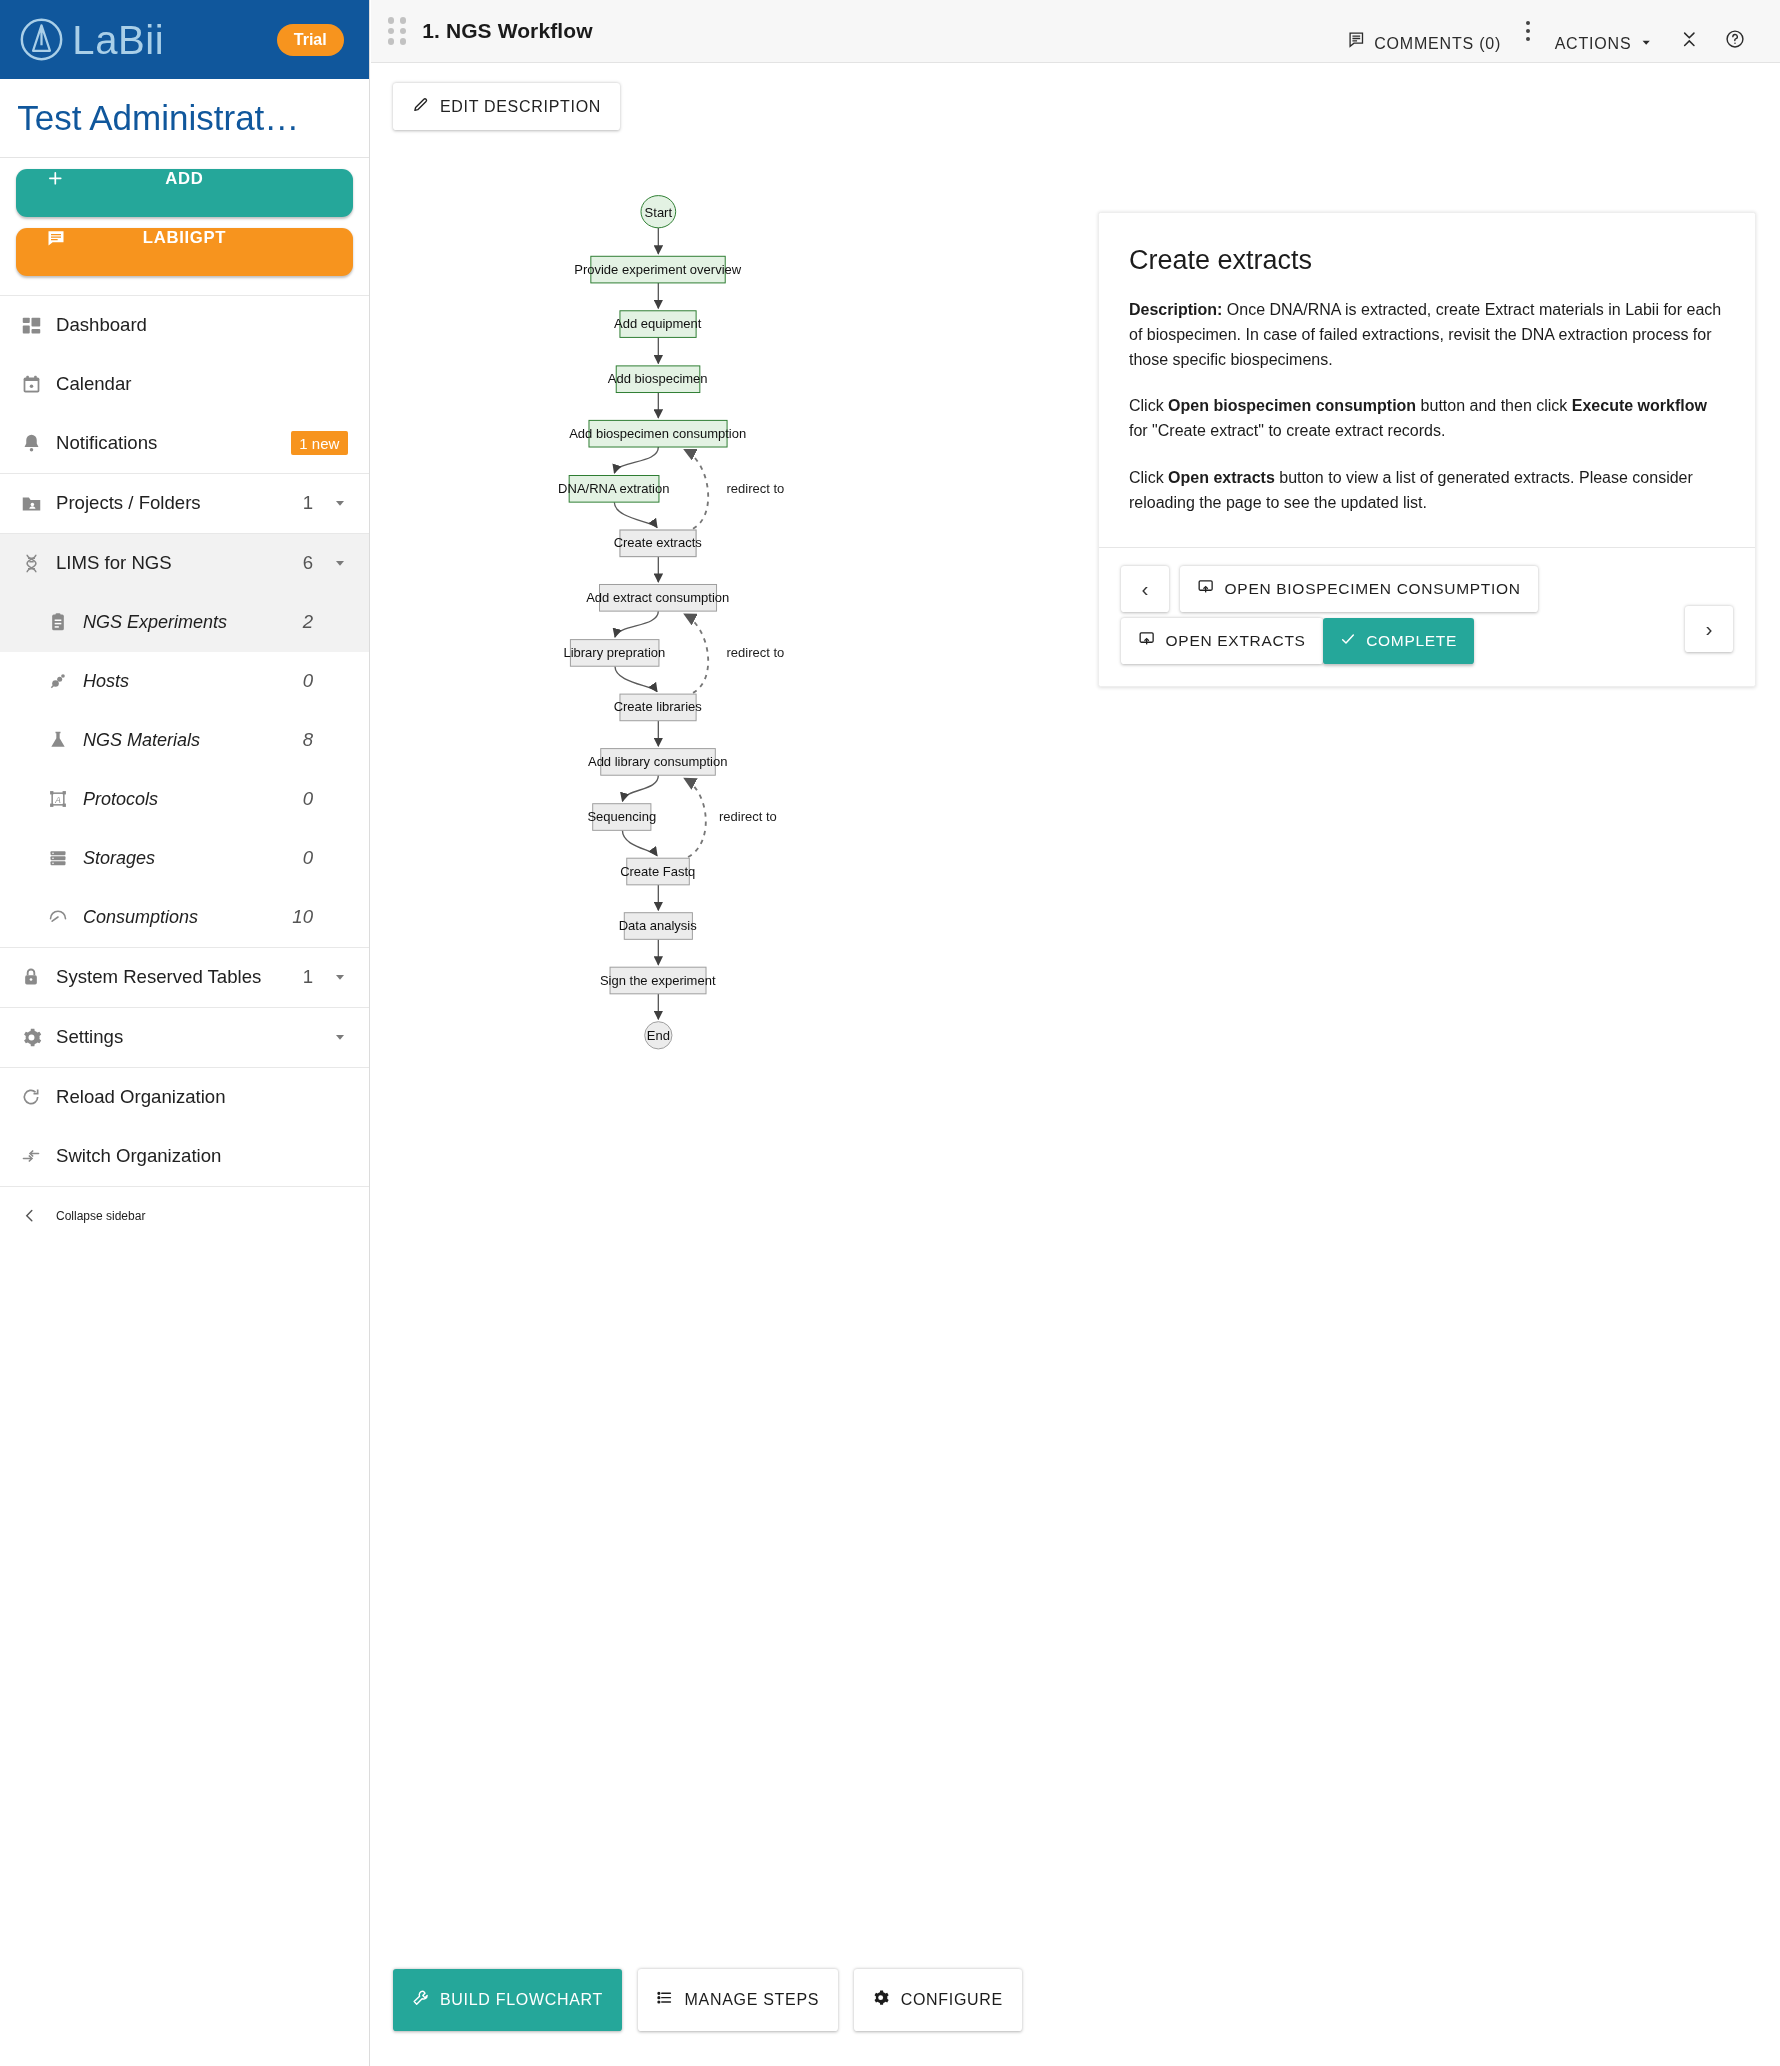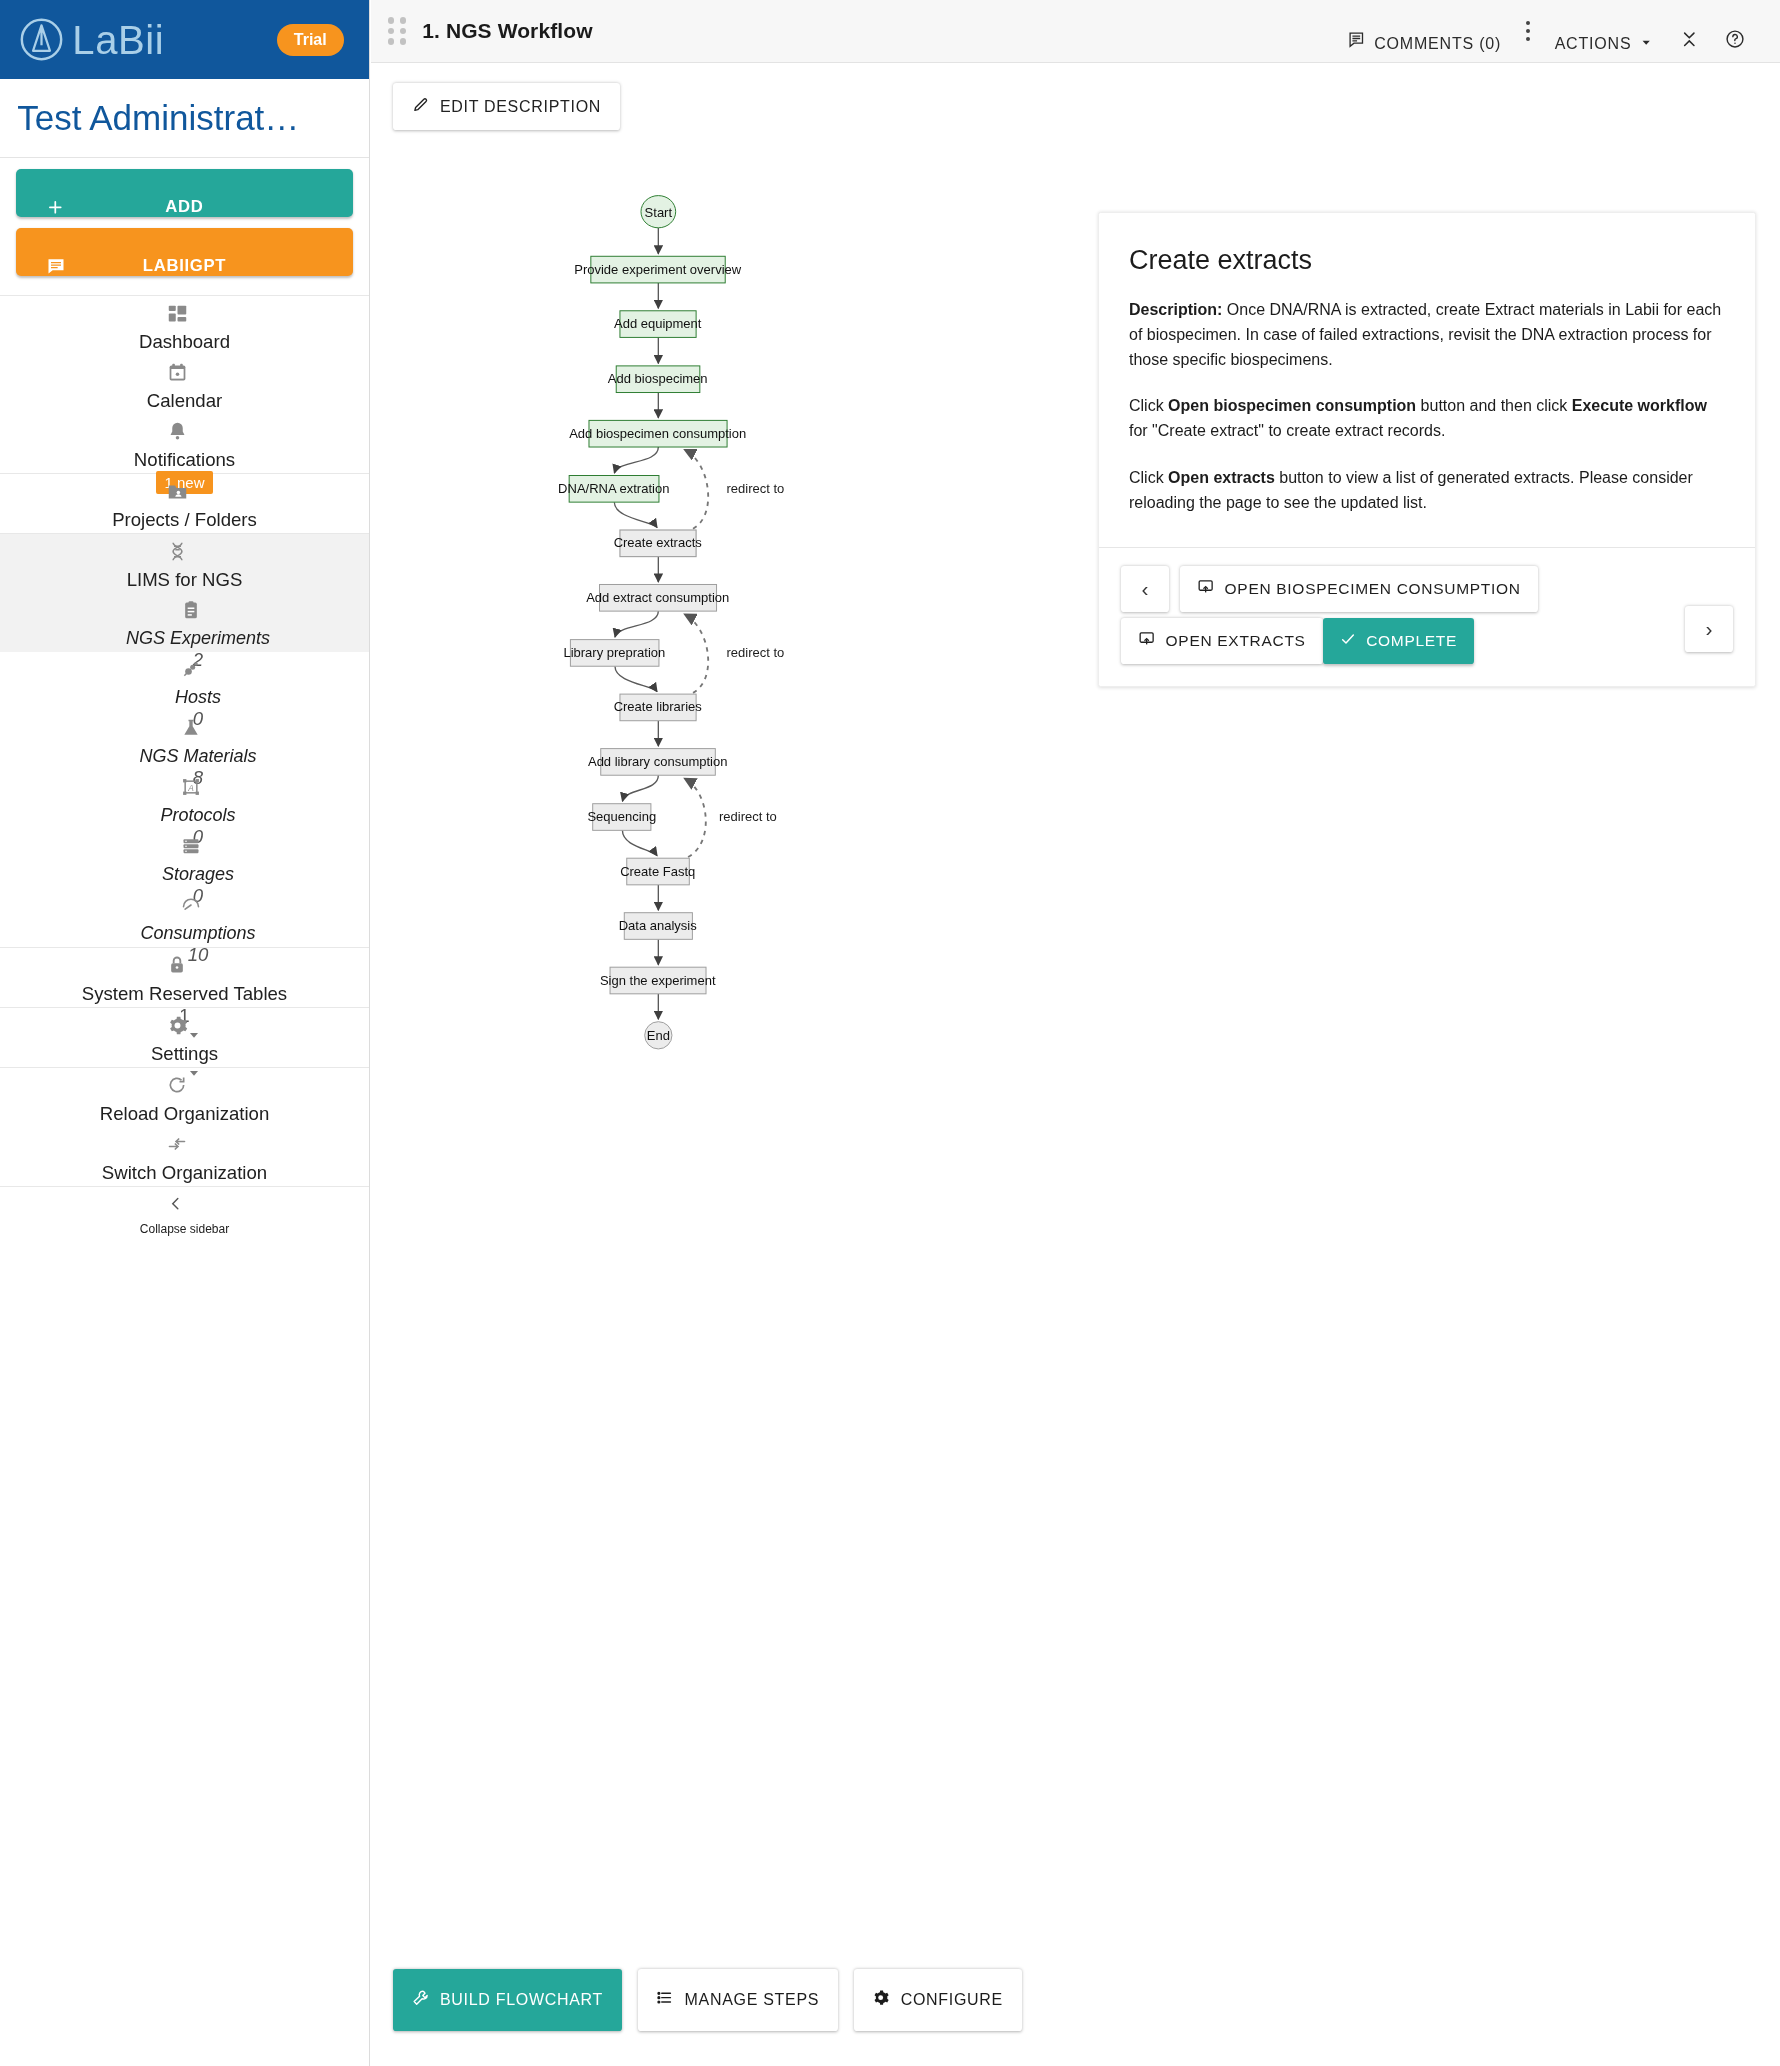--- a/index.html
+++ b/index.html
@@ -33,34 +33,34 @@
     border-radius:18.6px; padding:8px 17.3px; line-height:1;
   }
 
   .org-title-wrap{ height:79px; display:flex; align-items:center; padding:0 17.3px;
     border-bottom:0.6px solid #e4e4e4; }
   .org-title{ font-size:35px; color:#10579c; font-weight:400; white-space:nowrap;
     overflow:hidden; text-overflow:ellipsis; }
 
   .btn-block{ padding:11px 16px 0 16px; }
   .big-btn{
-    height:48px; border-radius:5px; display:flex; align-items:flex-end;
+    height:48px; border-radius:11px; display:flex; align-items:flex-start;
     color:#fff; font-size:16.7px; letter-spacing:0.7px; font-weight:600;
     box-shadow:0 1.2px 2.5px rgba(0,0,0,.25); position:relative; cursor:pointer;
   }
   .big-btn .bicon{ position:absolute; left:30px; display:flex; align-items:center; }
   .big-btn .blabel{ flex:1; text-align:center; }
   .btn-add{ background:#25a79a; }
   .btn-gpt{ background:#f7941e; margin-top:11px; }
 
   .navgroup{ border-top:0.6px solid #e8e8e8; }
   .navgroup.first{ margin-top:18.6px; }
   .nav-item{
     display:flex; align-items:center; height:59px; padding:0 21px 0 21px;
-    cursor:pointer; position:relative;flex-direction:column;
+    cursor:pointer; position:relative;
   }
   .nav-item .nico{ width:35px; flex:0 0 35px; display:flex; align-items:center; justify-content:flex-start; }
   .nav-item .nlabel{ font-size:18.6px; color:#212121; flex:1; }
   .nav-item .ncount{ font-size:18.6px; color:#555; margin-right:0; }
   .nav-item .ncaret{ width:35px; display:flex; justify-content:flex-end; align-items:center; }
   .nav-item.sub{ padding-left:48px;font-style:italic; }
   .nav-item.sub .nlabel{ font-size:18px; }
   .nav-item.active{ background:#f2f2f2; }
   .badge-new{
     background:#f7941e; color:#fff; font-size:15px; border-radius:1.9px;

